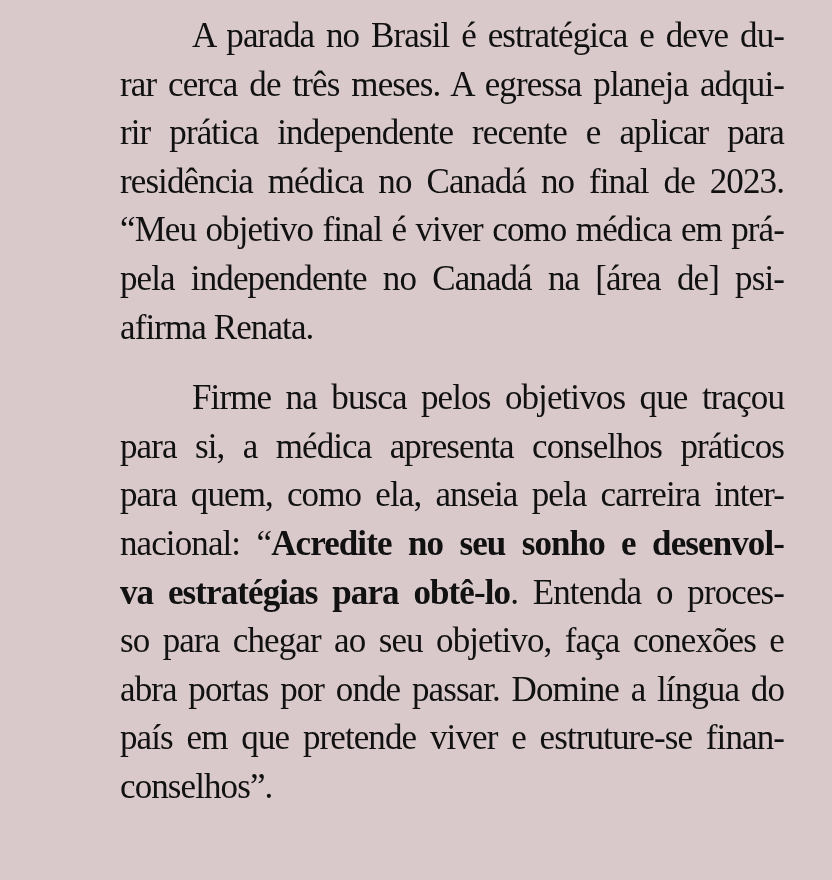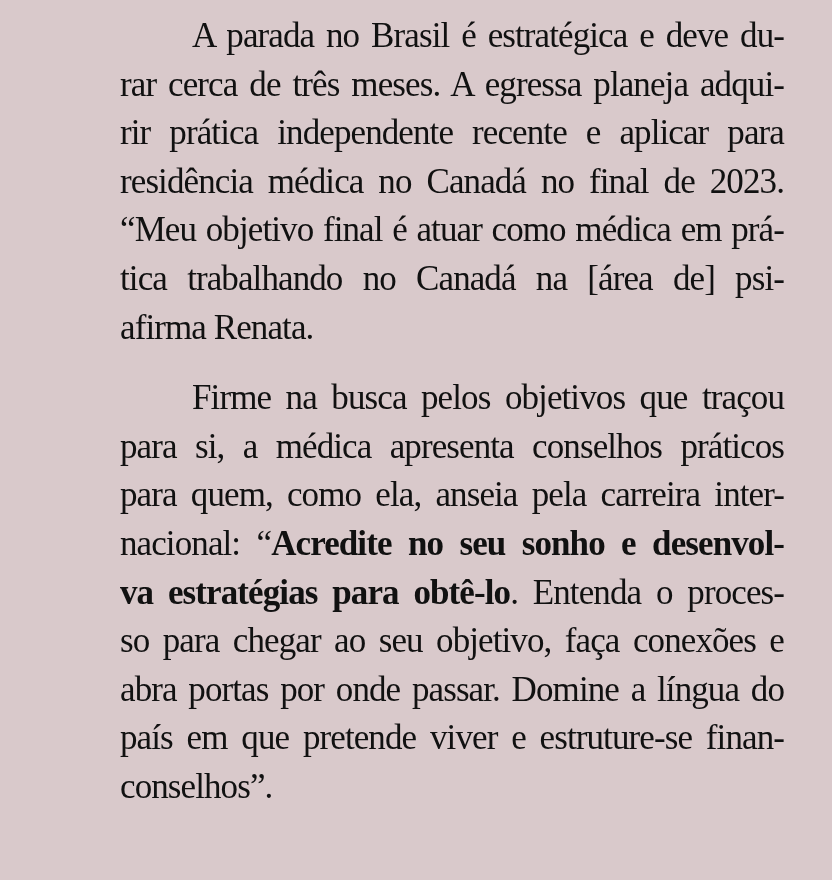--- a/index.html
+++ b/index.html
@@ -57,22 +57,22 @@
   </style>
 </head>
 <body>
 
 <div class="article">
   <div class="para first">
     <span class="line indent" style="margin-top:12px">A parada no Brasil é estratégica e deve du-</span>
     <span class="line">rar cerca de três meses. A egressa planeja adqui-</span>
     <span class="line">rir prática independente recente e aplicar para</span>
     <span class="line">residência médica no Canadá no final de 2023.</span>
-    <span class="line">“Meu objetivo final é atuar como médica em prá-</span>
-    <span class="line">tica trabalhando no Canadá na [área de] psi-</span>
+    <span class="line">“Meu objetivo final é viver como médica em prá-</span>
+    <span class="line">pela independente no Canadá na [área de] psi-</span>
     <span class="line last">afirma Renata.</span>
   </div>
 
   <div class="para second">
     <span class="line indent">Firme na busca pelos objetivos que traçou</span>
     <span class="line">para si, a médica apresenta conselhos práticos</span>
     <span class="line">para quem, como ela, anseia pela carreira inter-</span>
     <span class="line">
       <span>nacional: “</span><span class="bold">Acredite no seu sonho e desenvol-</span>
     </span>

